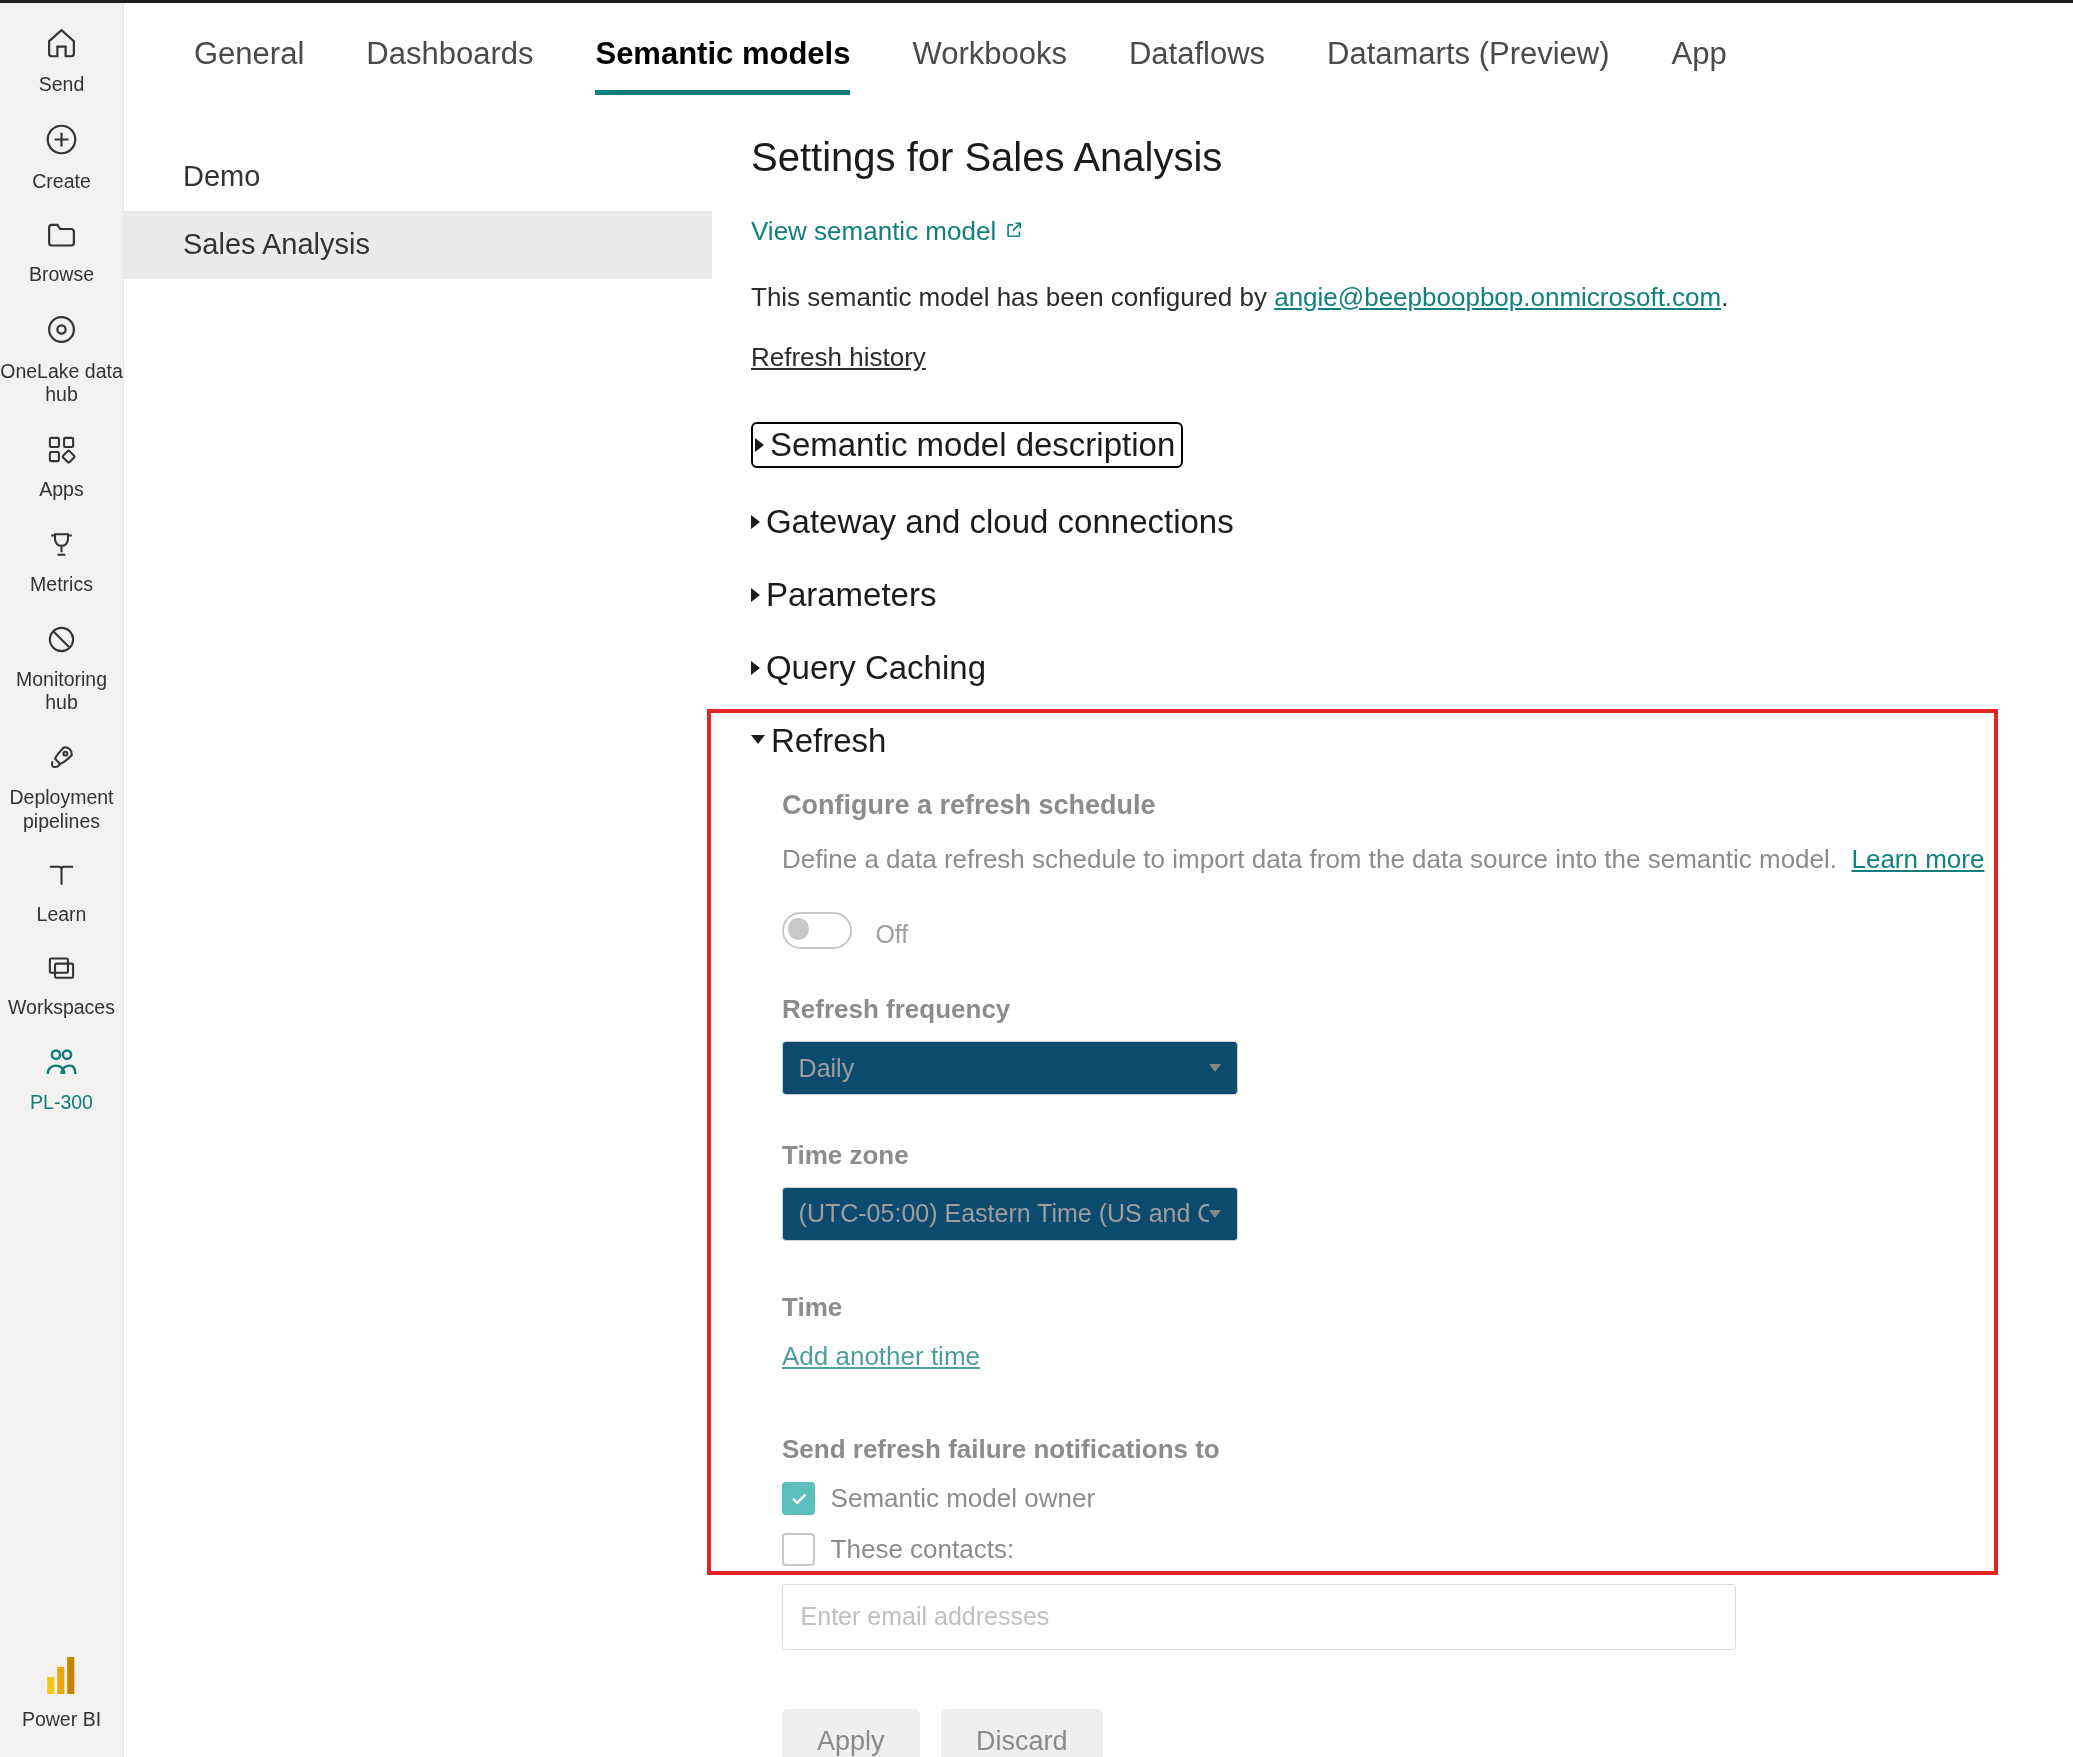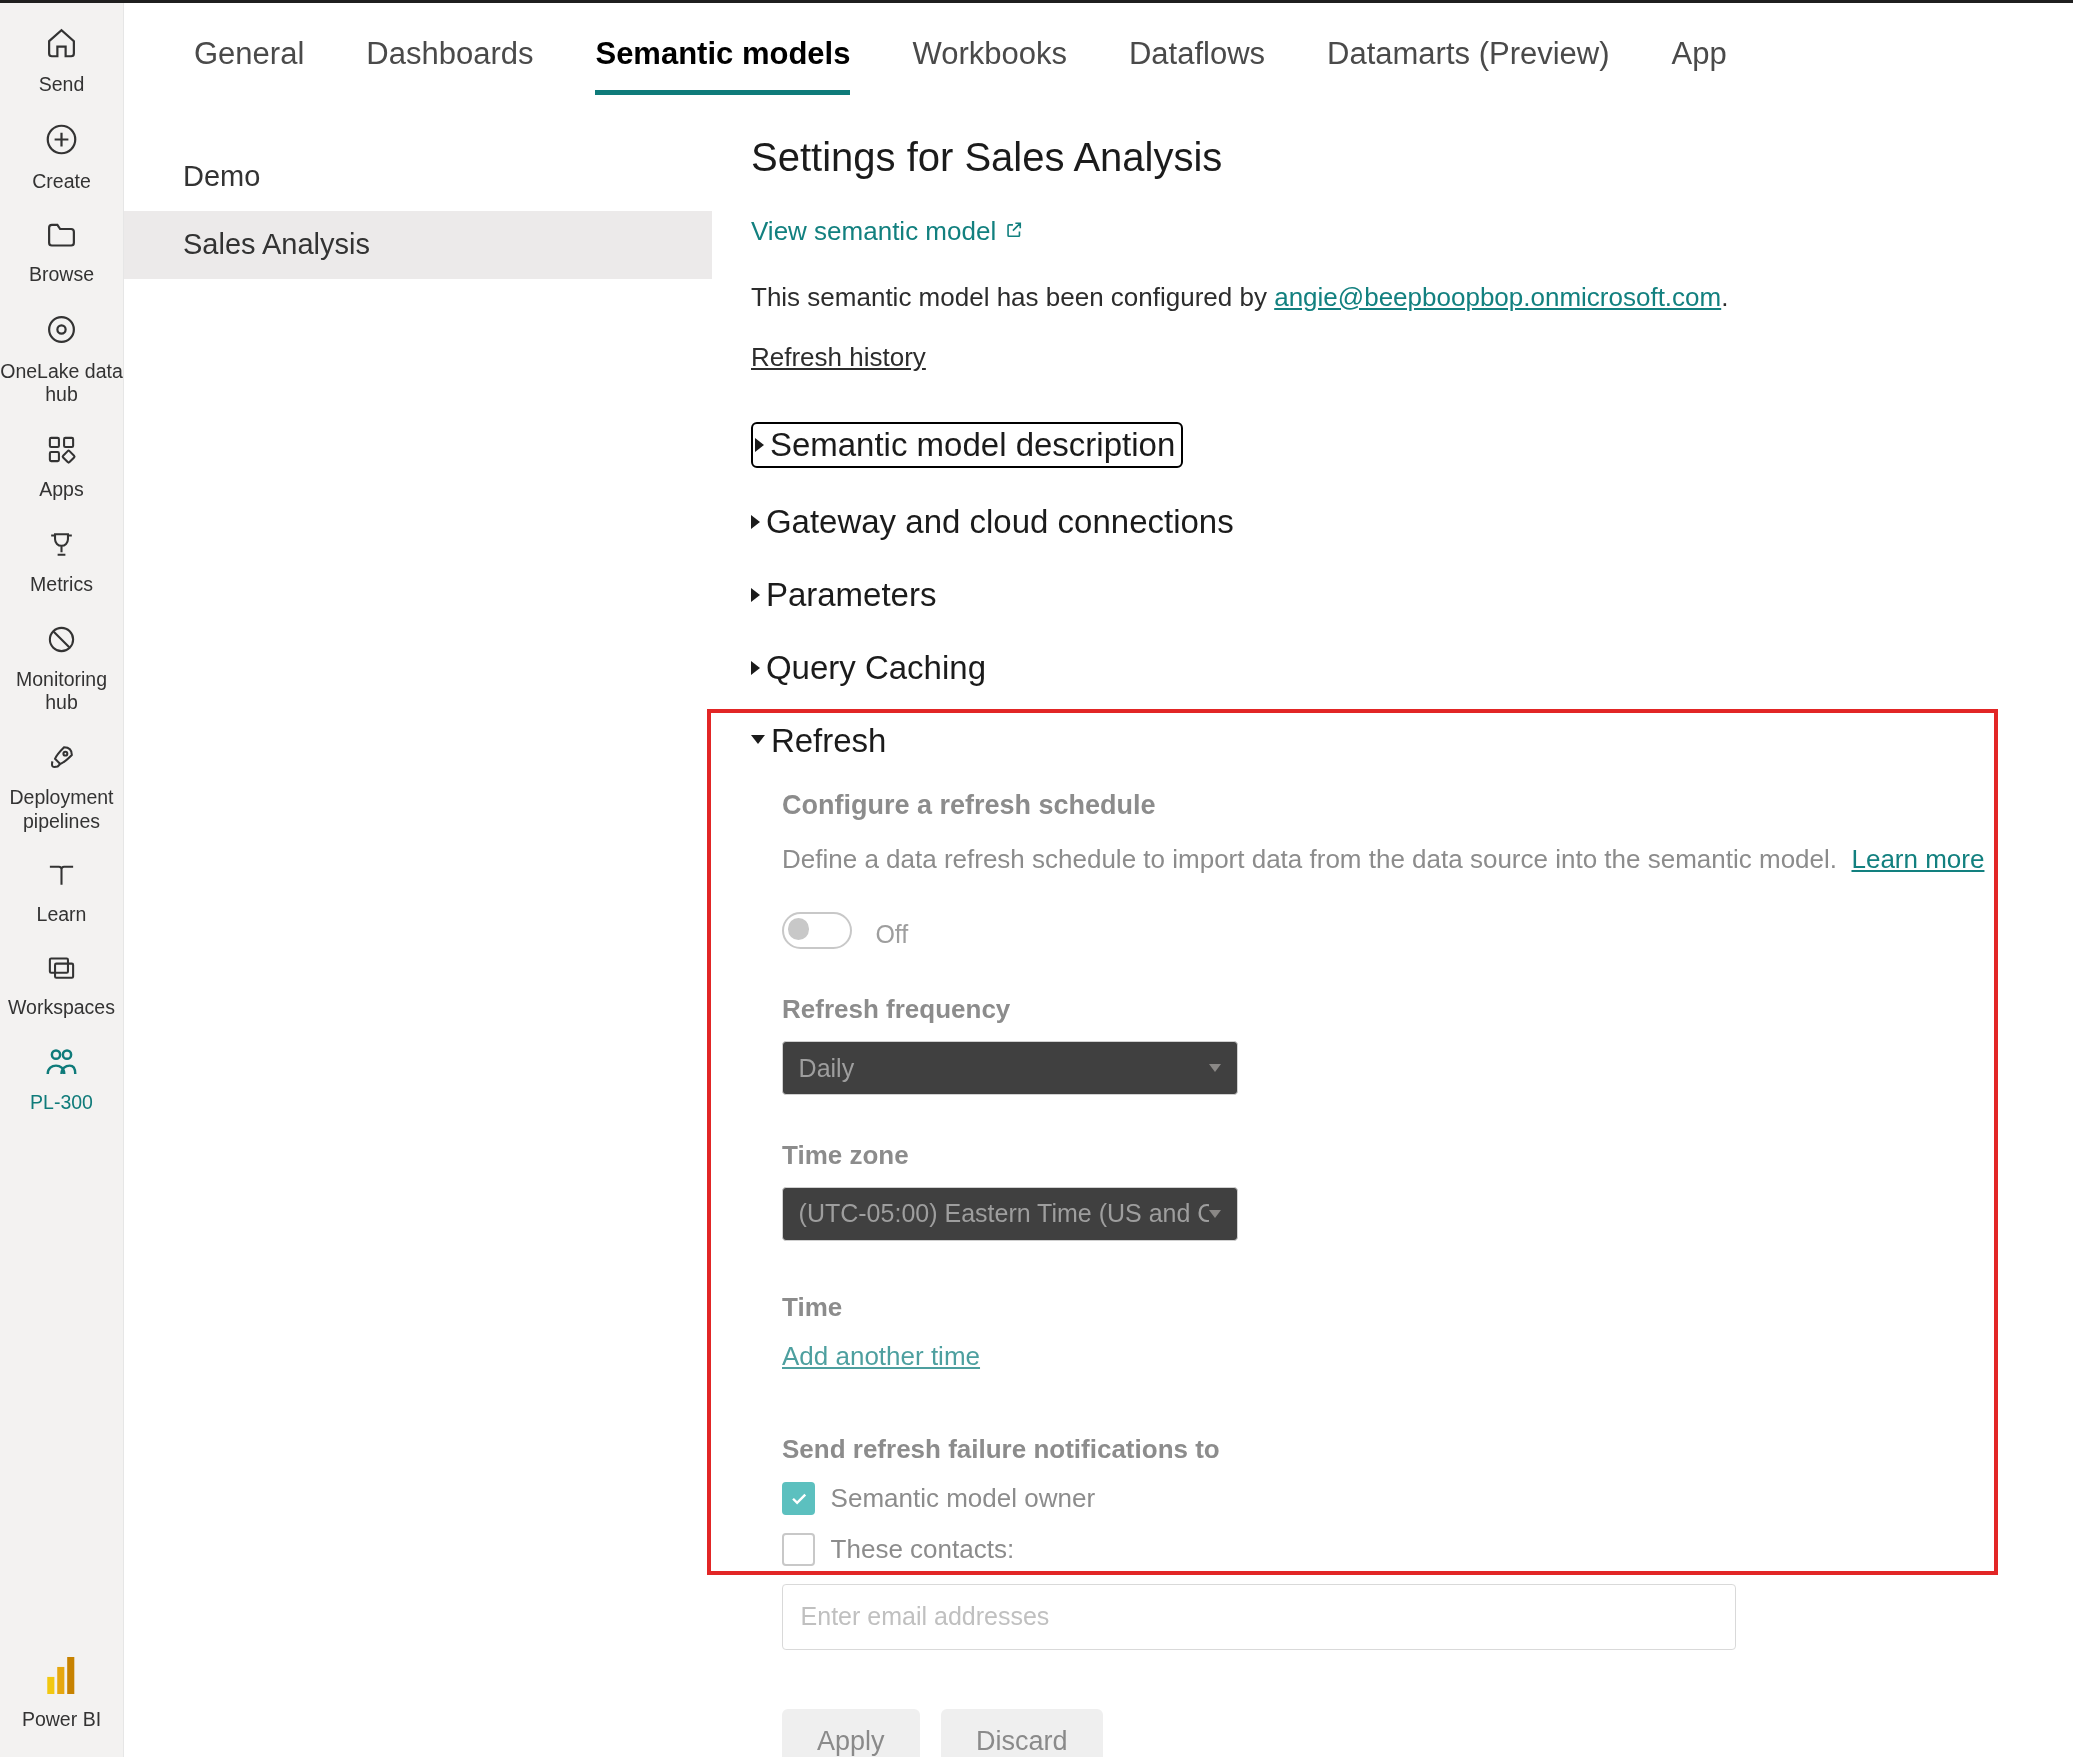--- a/index.html
+++ b/index.html
@@ -243,21 +243,21 @@
     font-size: 26px;
     font-weight: 600;
     color: #8c8c8c;
     margin-top: 45px;
   }
   .select-box {
     margin-top: 15.6px;
     width: 456px;
     border: 1px solid #d0d0d0;
     border-radius: 3.9px;
-    background: #404040;
+    background: #0c4a6e;
     color: var(--text-disabled);
     font-size: 25px;
     padding: 11.7px 15.6px;
     display: flex;
     justify-content: space-between;
     align-items: center;
     box-sizing: border-box;
   }
   .select-box .chev {
     width: 0; height: 0;

